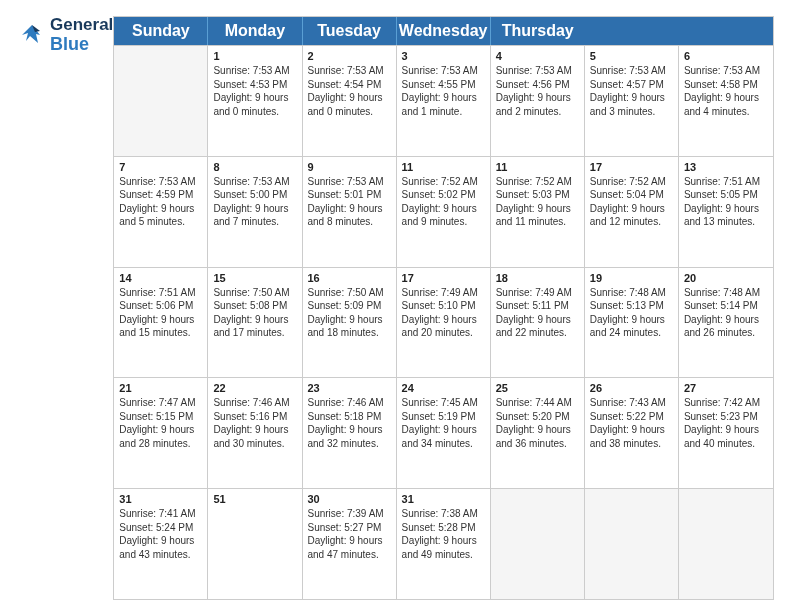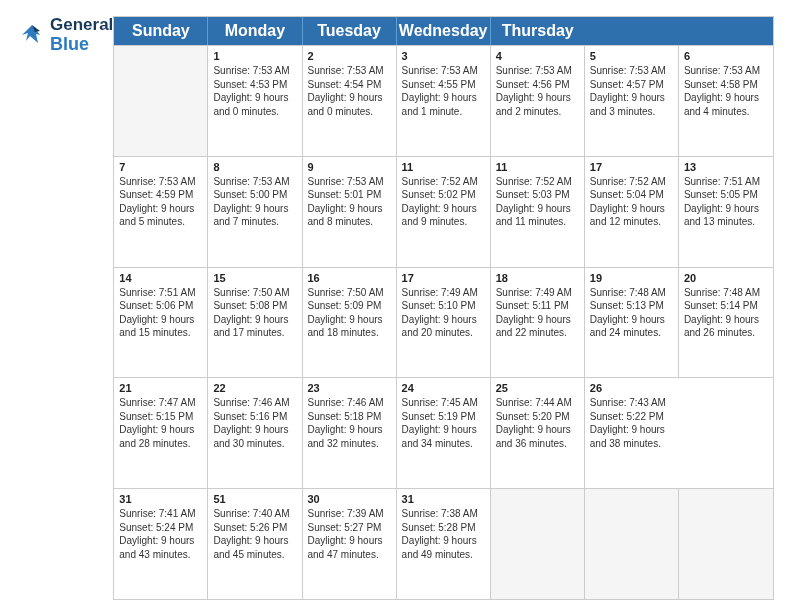--- a/index.html
+++ b/index.html
@@ -236,29 +236,32 @@
             <div class="day-info">Sunrise: 7:45 AM<br>Sunset: 5:19 PM<br>Daylight: 9 hours and 34 minutes.</div>
           </div>
           <div class="cal-cell">
             <div class="day-num">25</div>
             <div class="day-info">Sunrise: 7:44 AM<br>Sunset: 5:20 PM<br>Daylight: 9 hours and 36 minutes.</div>
           </div>
           <div class="cal-cell">
             <div class="day-num">26</div>
             <div class="day-info">Sunrise: 7:43 AM<br>Sunset: 5:22 PM<br>Daylight: 9 hours and 38 minutes.</div>
           </div>
+          <div class="cal-cell">
+            <div class="day-num">27</div>
+            <div class="day-info">Sunrise: 7:42 AM<br>Sunset: 5:23 PM<br>Daylight: 9 hours and 40 minutes.</div>
+          </div>
         </div>
         <div class="cal-row">
           <div class="cal-cell">
             <div class="day-num">31</div>
             <div class="day-info">Sunrise: 7:41 AM<br>Sunset: 5:24 PM<br>Daylight: 9 hours and 43 minutes.</div>
           </div>
           <div class="cal-cell">
             <div class="day-num">51</div>
-            <div class="day-info">Sunrise: 7:40 AM<br>Sunset: 5:26 PM<br>Daylight: 9 hours and 45 minutes.</div>
           </div>
           <div class="cal-cell">
             <div class="day-num">30</div>
             <div class="day-info">Sunrise: 7:39 AM<br>Sunset: 5:27 PM<br>Daylight: 9 hours and 47 minutes.</div>
           </div>
           <div class="cal-cell">
             <div class="day-num">31</div>
             <div class="day-info">Sunrise: 7:38 AM<br>Sunset: 5:28 PM<br>Daylight: 9 hours and 49 minutes.</div>
           </div>
           <div class="cal-cell empty shaded"></div>

